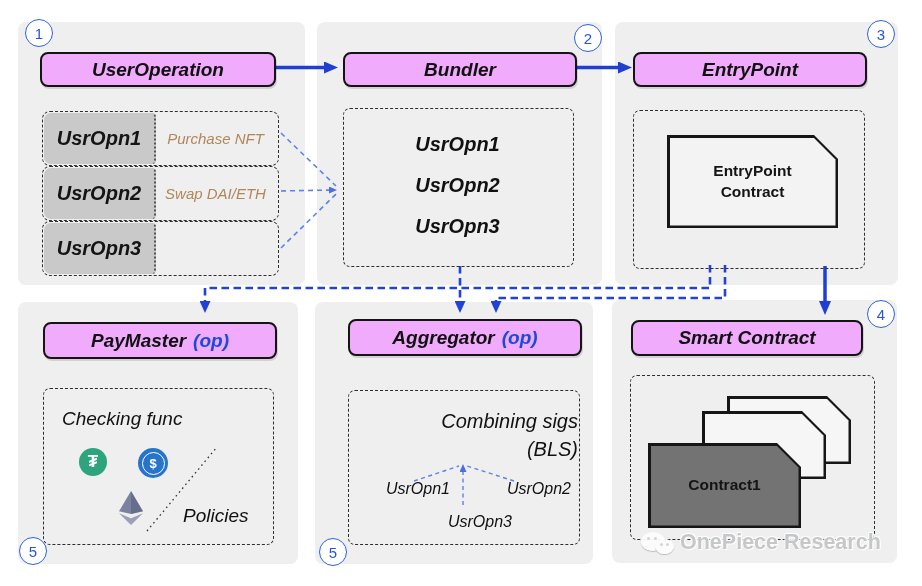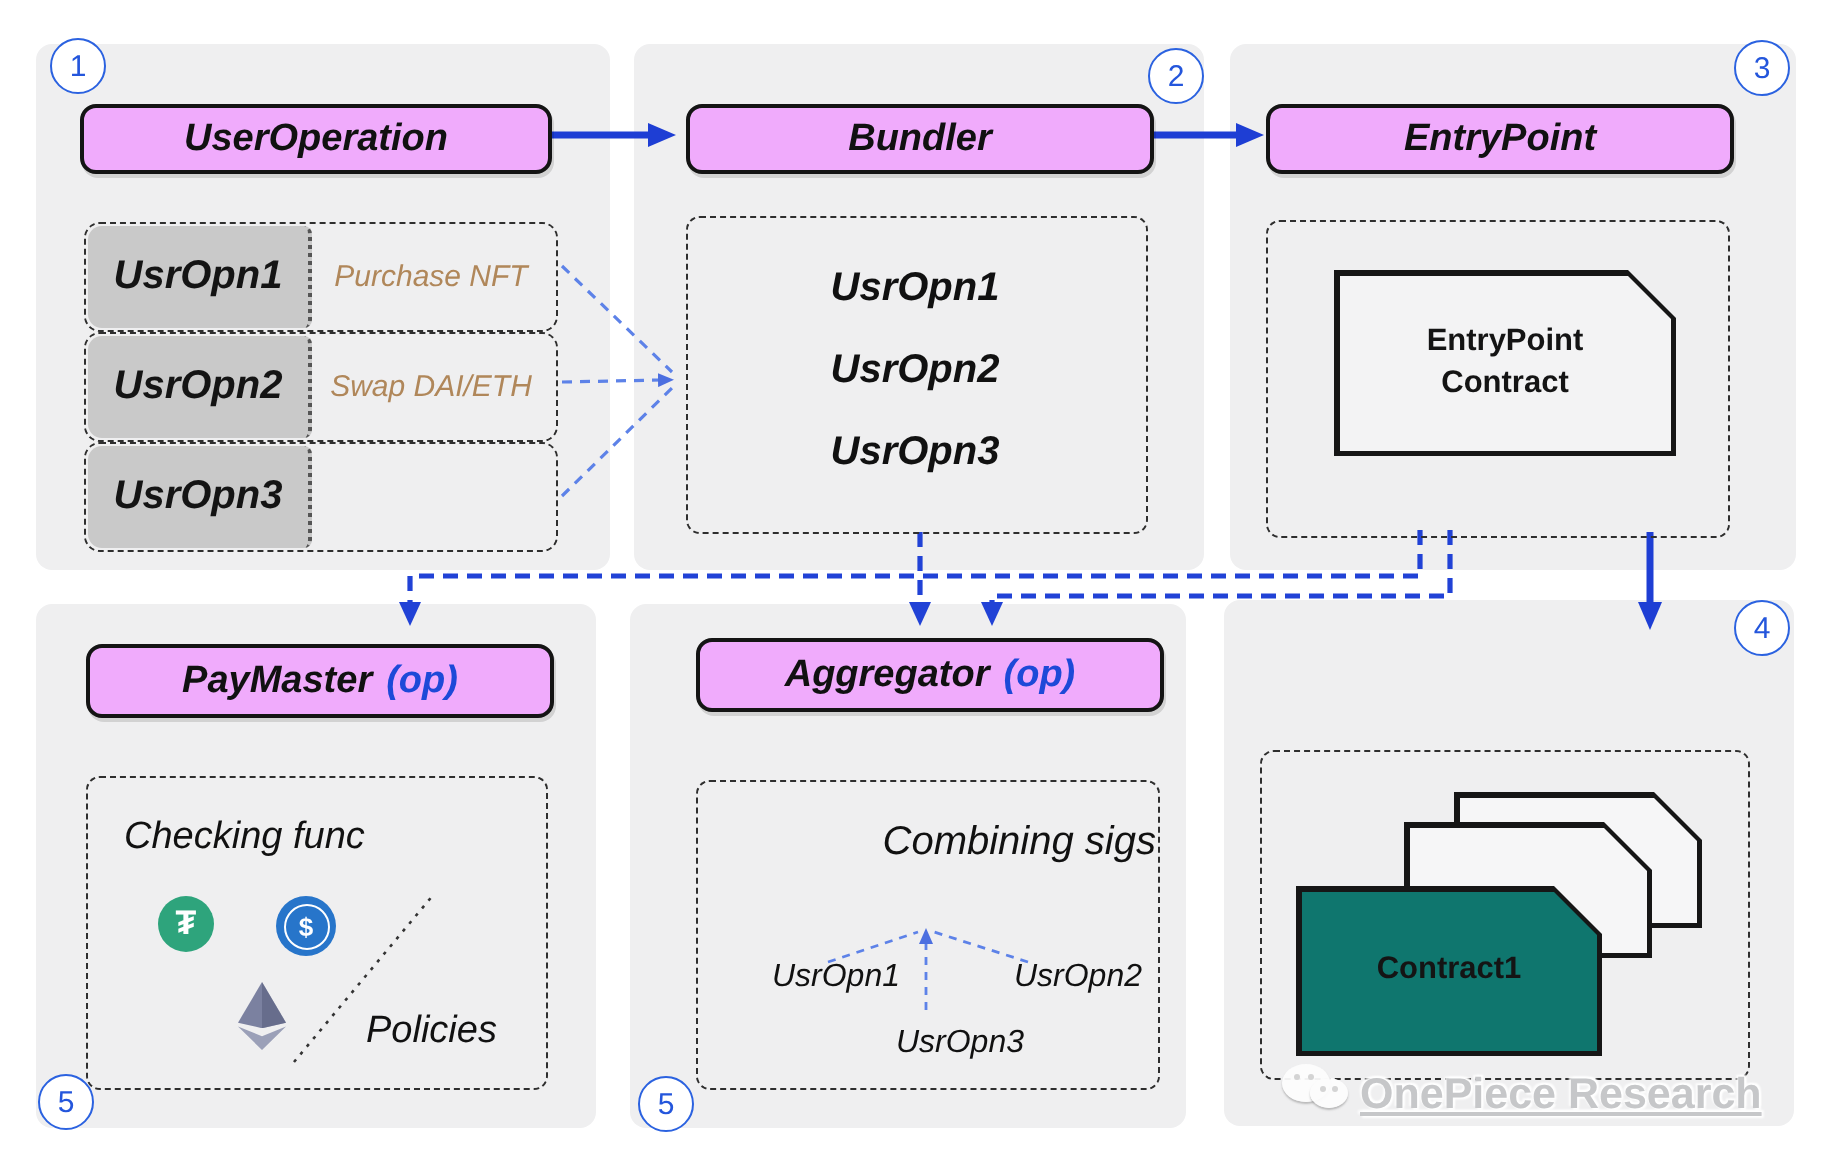--- a/index.html
+++ b/index.html
@@ -52,23 +52,23 @@
   .tether{width:28px;height:28px;background:#2ea47c;color:#fff;font-weight:bold;font-size:17px;}
   .usdc{width:30px;height:30px;background:#2775ca;color:#fff;font-weight:bold;font-size:13px;}
   .usdc .ring{position:absolute;inset:3.5px;border:1.8px solid #fff;border-radius:50%;}
   .ethicon{position:absolute;width:24px;height:34px;z-index:3;}
   .ethicon .top{position:absolute;left:0;top:0;width:100%;height:68%;background:#7b81a0;
     clip-path:polygon(50% 0,100% 88%,50% 100%,0 88%);}
   .ethicon .bot{position:absolute;left:0;top:58%;width:100%;height:42%;background:#9ba0b8;
     clip-path:polygon(0 18%,50% 52%,100% 18%,50% 100%);}
   .ethicon .shade{position:absolute;left:50%;top:0;width:50%;height:68%;background:#575d7c;opacity:.55;
     clip-path:polygon(0 0,100% 88%,0 100%);}
-  .watermark{position:absolute;left:641px;top:530px;display:flex;align-items:flex-end;gap:5px;z-index:6;
+  .watermark{position:absolute;left:641px;top:530px;display:flex;align-items:flex-start;gap:5px;z-index:6;
     color:#c6c7c9;font-weight:bold;font-size:21.5px;white-space:nowrap;
-    text-shadow:1px 1px 1px #ffffff,-1px -1px 1px rgba(255,255,255,.85),1px -1px 1px #fff;text-decoration:underline;}
+    text-shadow:1px 1px 1px #ffffff,-1px -1px 1px rgba(255,255,255,.85),1px -1px 1px #fff;}
   .wechat{position:relative;width:34px;height:30px;}
   .wechat .b1{position:absolute;left:0;top:2px;width:24px;height:19px;border-radius:50%;
     background:rgba(252,252,252,.95);box-shadow:0 1px 1px rgba(150,150,150,.6);}
   .wechat .b2{position:absolute;left:14px;top:9px;width:19px;height:15px;border-radius:50%;
     background:rgba(252,252,252,.95);box-shadow:0 1px 1px rgba(150,150,150,.6);}
   .wechat .e{position:absolute;width:3px;height:3px;border-radius:50%;background:#d4d4d4;}
 </style>
 </head>
 <body>
 
@@ -130,20 +130,23 @@
     <span>EntryPoint</span>
   </div>
   <div class="titlebox" style="left:43px;top:322px;width:230px;height:33px;">
     <span>PayMaster</span>
     <span class="suffix">(op)</span>
   </div>
   <div class="titlebox" style="left:348px;top:319px;width:230px;height:33px;">
     <span>Aggregator</span>
     <span class="suffix">(op)</span>
   </div>
+  <div class="titlebox" style="left:631px;top:320px;width:228px;height:32px;">
+    <span>Smart Contract</span>
+  </div>
 
   <div class="oprow" style="left:42px;top:111px;width:235px;height:53px;">
     <div class="opchip">UsrOpn1</div>
     <div class="oplabel">Purchase NFT</div>
   </div>
   <div class="oprow" style="left:42px;top:166px;width:235px;height:53px;">
     <div class="opchip">UsrOpn2</div>
     <div class="oplabel">Swap DAI/ETH</div>
   </div>
   <div class="oprow" style="left:42px;top:221px;width:235px;height:53px;">
@@ -176,33 +179,34 @@
   </div>
   <div class="ethicon" style="left:119px;top:491px;">
     <span class="top"></span>
       <span class="shade"></span>
       <span class="bot"></span>
   </div>
   <div class="itext" style="left:183px;top:505px;font-size:19px;">Policies</div>
 
   <div class="dashedbox" style="left:348px;top:390px;width:230px;height:153px;"></div>
   <div class="itext center" style="left:348px;top:410px;width:230px;font-size:20px;">Combining sigs</div>
+  <div class="itext center" style="left:348px;top:438px;width:230px;font-size:20px;">(BLS)</div>
   <div class="itext center" style="left:358px;top:480px;width:92px;font-size:16px;">UsrOpn1</div>
   <div class="itext center" style="left:479px;top:480px;width:92px;font-size:16px;">UsrOpn2</div>
   <div class="itext center" style="left:420px;top:513px;width:92px;font-size:16px;">UsrOpn3</div>
 
   <div class="dashedbox" style="left:630px;top:375px;width:243px;height:163px;"></div>
   <div class="cutbox" style="left:727px;top:396px;width:124px;height:68px;z-index:3;">
     <div class="inner" style="background:#f6f6f7;"></div>
   </div>
   <div class="cutbox" style="left:702px;top:411px;width:124px;height:68px;z-index:3;">
     <div class="inner" style="background:#f6f6f7;"></div>
   </div>
   <div class="cutbox" style="left:648px;top:443px;width:153px;height:85px;z-index:4;">
-    <div class="inner" style="background:#0f766e;">
+    <div class="inner" style="background:#737373;">
       <span style="font-size:15.5px;">Contract1</span>
     </div>
   </div>
 
   <div class="watermark">
     <span class="wechat">
       <span class="b1"></span>
         <span class="b2"></span>
       <span class="e" style="left:6px;top:7px;"></span>
         <span class="e" style="left:13px;top:7px;"></span>

